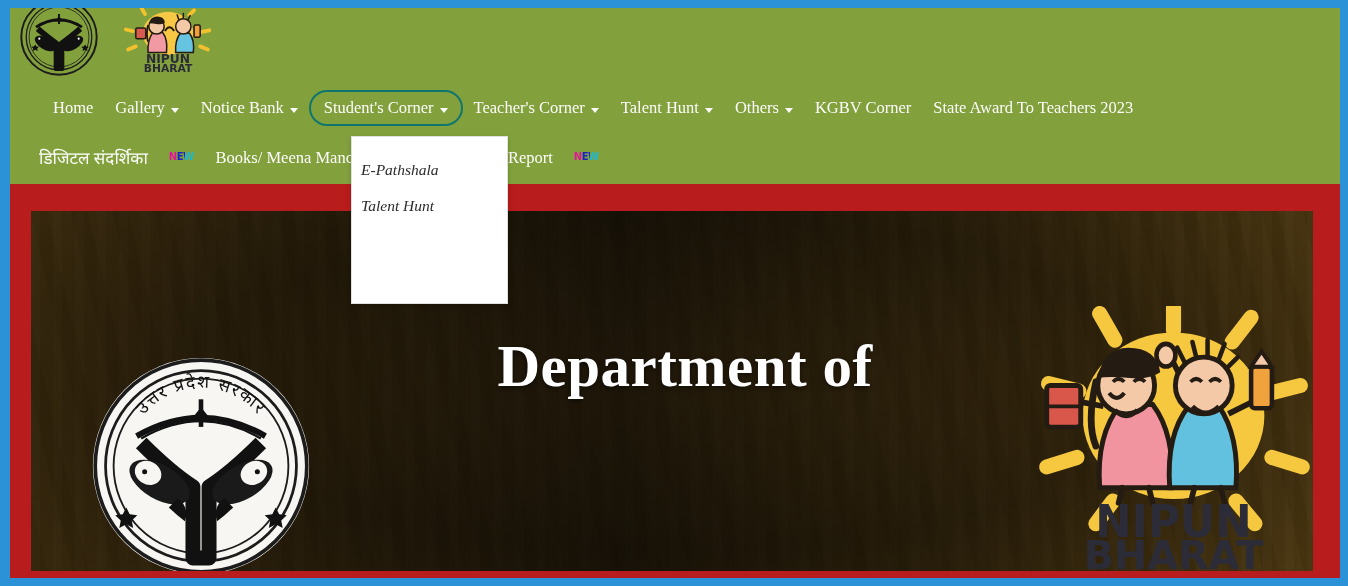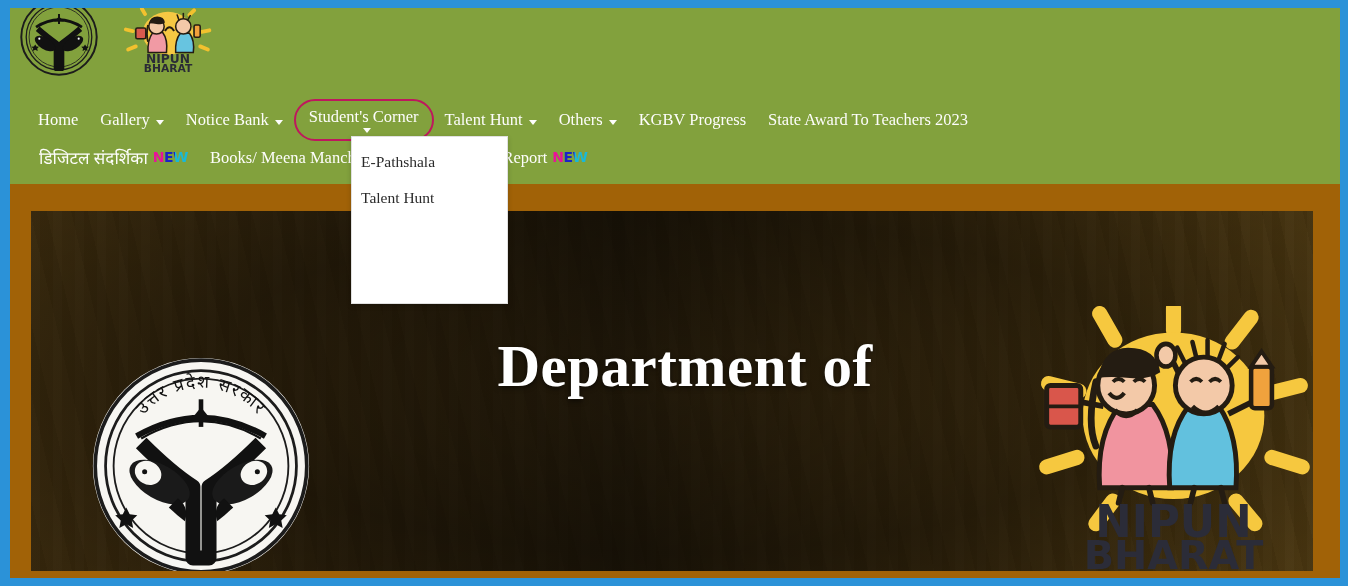--- a/index.html
+++ b/index.html
@@ -9,21 +9,21 @@
     background:#2b92d8;
   }
   #page {
     position:relative; width:1348px; height:586px;
     background:#2b92d8;
   }
   
   .page-inner {
     position:absolute; left:10px; top:8px;
     width:1330px; height:570px;
-    background:#a16207;
+    background:#b91c1c;
     overflow:hidden;
   }
   
   .header {
     position:absolute; left:0; top:0;
     width:1330px; height:176px;
     background:#82a13d;
   }
   .logo-row {
     position:absolute; left:0; top:0; height:82px; width:100%;
@@ -35,63 +35,63 @@
   .nipun-top {
     position:absolute; left:112px; top:0px;
     width:92px; height:66px;
   }
   
   .nav-row {
     position:absolute; left:0; width:100%;
     display:flex; align-items:center; flex-wrap:nowrap;
     white-space:nowrap;
   }
-  .nav-row-1 { top:92px; height:40px; padding-left:17px; }
+  .nav-row-1 { top:80px; height:40px; padding-left:32px; }
   .nav-row-2 { top:130px; height:40px; padding-left:18px; }
   .nav-item {
     position:relative;
     display:inline-flex; align-items:center;
     color:#fdfdfb; font-size:16.5px; line-height:1;
     padding:8px 9px; cursor:pointer;
     font-family:"Liberation Serif", serif;
     border:2px solid transparent; border-radius:22px;
   }
   .nav-item.hindi { font-size:17px; }
   .nav-item .caret {
     display:inline-block; margin-left:6px;
     width:0; height:0;
     border-left:4.5px solid transparent;
     border-right:4.5px solid transparent;
     border-top:5px solid #fdfdfb;
     position:relative; top:2px;
   }
   .nav-item.focused {
-    border:2px solid #be185d;
+    border:2px solid #0f766e;
     border-radius:24px;
     padding:8px 13px;
-    flex-direction:column;
   }
   .newbadge {
-    display:inline-block; margin-left:5px;
+    display:inline-block; margin-left:21px;
     font-family:"DejaVu Sans", sans-serif;
-    font-weight:bold; font-size:14px; letter-spacing:-0.5px;
+    font-weight:bold; font-size:10px; letter-spacing:-0.5px;
     background:linear-gradient(90deg,#e8129a 0%,#e8129a 32%,#1a23c8 33%,#1a23c8 62%,#18b8d8 63%,#18b8d8 100%);
     -webkit-background-clip:text; background-clip:text;
     color:transparent;
     position:relative; top:-1px;
   }
   
   .dropdown {
     position:absolute; left:341px; top:128px;
     width:157px; height:168px;
     background:#ffffff;
     border:1px solid rgba(0,0,0,.12);
     box-shadow:0 2px 5px rgba(0,0,0,.18);
     z-index:40;
-    padding-top:7px;
+    padding-top:15px;
+    font-style:italic;
   }
   .dropdown-item {
     display:block; width:100%;
     padding:9px 9px 9px 9px;
     font-size:15.5px; color:#2b2b2b;
     font-family:"Liberation Serif", serif;
     cursor:pointer; line-height:1.15;
   }
   
   .banner {
@@ -203,29 +203,33 @@
           </span>
         <span class="nav-item">
             <span>Notice Bank</span>
             <i class="caret"></i>
           </span>
         <span class="nav-item focused">
             <span>Student's Corner</span>
             <i class="caret"></i>
           </span>
         <span class="nav-item">
+            <span>Teacher's Corner</span>
+            <i class="caret"></i>
+          </span>
+        <span class="nav-item">
             <span>Talent Hunt</span>
             <i class="caret"></i>
           </span>
         <span class="nav-item">
             <span>Others</span>
             <i class="caret"></i>
           </span>
         <span class="nav-item">
-            <span>KGBV Progress</span>
+            <span>KGBV Corner</span>
           </span>
         <span class="nav-item">
             <span>State Award To Teachers 2023</span>
           </span>
       </nav>
 
       <nav class="nav-row nav-row-2">
         <span class="nav-item hindi">
             <span>डिजिटल संदर्शिका</span>
             <span class="newbadge">NEW</span>

